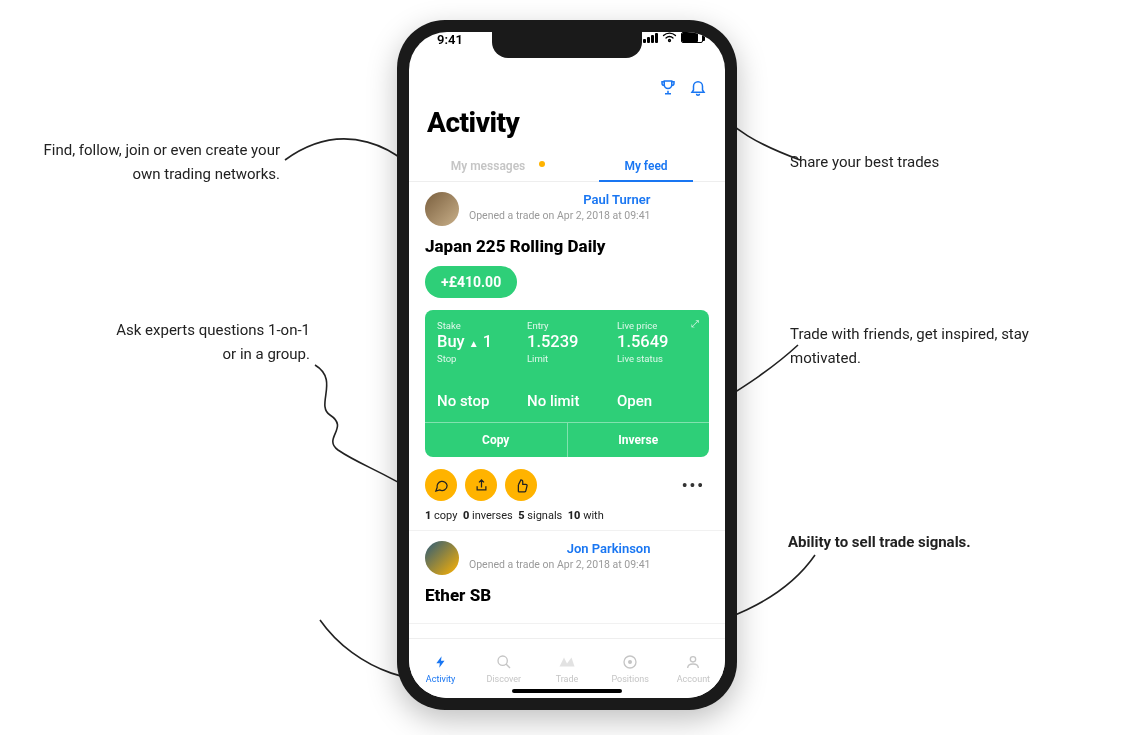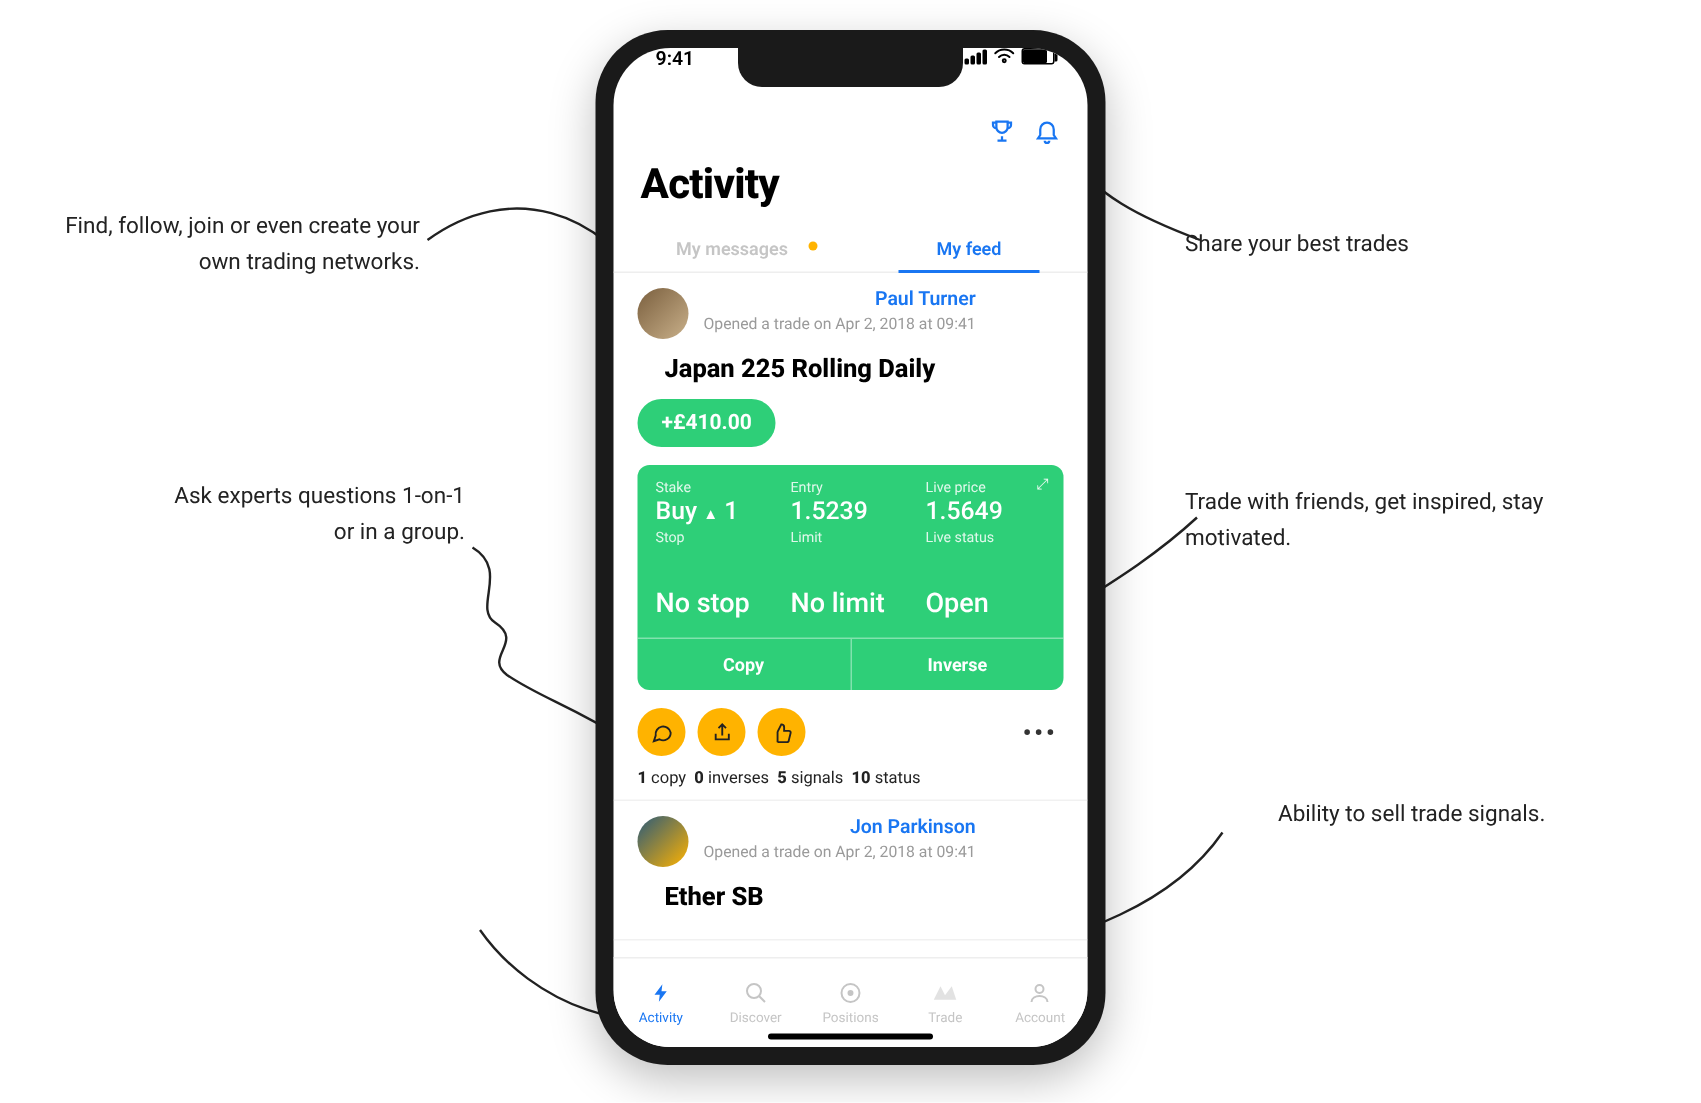--- a/index.html
+++ b/index.html
@@ -96,30 +96,30 @@
 .post-head { display: flex; gap: 10px; align-items: flex-start; }
 .avatar {
   width: 34px; height: 34px; border-radius: 50%;
   background: linear-gradient(135deg,#7a5f3e,#c9b08a);
   flex-shrink: 0;
   display:flex; align-items:center; justify-content:center;
 }
 .avatar.alt { background: linear-gradient(135deg,#2a5a7a,#ffb300);}
 .post-head-text .name { color:#1976f2; font-size:13px; font-weight:600;text-align:right; }
 .post-head-text .meta { color:#9a9a9a; font-size:10.5px; margin-top:2px; }
-.instrument { font-size:17px; font-weight:800; margin:10px 0 10px 18px; }
+.instrument { font-size:17px; font-weight:800; margin:10px 0 10px 0; }
 .pnl-pill {
   display:inline-block; background:#2ecf78; color:#fff; font-weight:700;
   font-size:14px; padding:8px 16px; border-radius:20px; margin-bottom:12px;
 }
 .trade-card { background:#2ecf78; border-radius:8px; overflow:hidden; color:#fff; }
 .trade-grid { display:grid; grid-template-columns:repeat(3,1fr); padding:10px 12px 12px 12px; gap:2px 10px; position:relative;}
 .trade-label { font-size:9.5px; opacity:0.85; }
 .trade-value { font-size:16.5px; font-weight:500; margin-top:1px; }
-.trade-value.sm { font-size:18px;margin-top:28px; }
+.trade-value.sm { font-size:15px;margin-top:28px; }
 .expand-ic { position:absolute; top:8px; right:10px; font-size:10px; opacity:0.9;}
 .arrow-up { font-size:10px; }
 .trade-actions { display:flex; border-top:1px solid rgba(255,255,255,0.4);}
 .trade-btn { flex:1; text-align:center; padding:10px 0; font-size:12px; font-weight:700; }
 .trade-btn:first-child { border-right:1px solid rgba(255,255,255,0.4); }
 .reactions { display:flex; gap:8px; margin:12px 0 8px 0; align-items:center;}
 .react-ic {
   width:32px; height:32px; border-radius:50%; background:#ffb300;
   display:flex; align-items:center; justify-content:center; color:#222;
 }
@@ -148,21 +148,21 @@
 </head>
 <body>
 
 <div class="canvas">
 
   <div class="annot" style="left:20px; top:138px; width:260px;">Find, follow, join or even create your own trading networks.</div>
   <div class="annot" style="left:110px; top:318px; width:200px;">Ask experts questions 1-on-1 or in a group.</div>
 
   <div class="annot right" style="left:790px; top:322px; width:260px;">Trade with friends, get inspired, stay motivated.</div>
   <div class="annot right" style="left:790px; top:150px; width:220px;">Share your best trades</div>
-  <div class="annot right" style="left:852px; top:530px; width:200px;">Ability to sell trade signals.</div>
+  <div class="annot right" style="left:788px; top:530px; width:200px;font-weight:bold;">Ability to sell trade signals.</div>
 
   <svg class="arrow-svg" style="left:280px; top:115px;" width="180" height="110">
     <path d="M5,45 C60,5 120,25 155,82" stroke="#222" stroke-width="1.6" fill="none"></path>
     <path d="M155,82 l-10,-4 m10,4 l-3,-11" stroke="#222" stroke-width="1.6" fill="none"></path>
   </svg>
   <svg class="arrow-svg" style="left:310px; top:330px;" width="130" height="180">
     <path d="M5,35 C30,50 5,75 20,85 C40,98 12,108 28,120 C50,135 70,140 110,165" stroke="#222" stroke-width="1.6" fill="none"></path>
     <path d="M110,165 l-11,-1 m11,1 l-5,-10" stroke="#222" stroke-width="1.6" fill="none"></path>
   </svg>
   <svg class="arrow-svg" style="left:315px; top:600px;" width="170" height="110">
@@ -293,21 +293,21 @@
               <svg width="15" height="15" viewBox="0 0 24 24" fill="none" stroke="#222" stroke-width="2">
                   <path d="M7 22V11M7 11l4-8c1.5 0 3 1 3 3v4h5a2 2 0 012 2l-2 8a2 2 0 01-2 2H7"></path>
                 </svg>
             </div>
             <div class="more">•••</div>
           </div>
           <div class="stats">
             <b>1</b> <span>copy</span>&nbsp;
             <b>0</b> <span>inverses</span>&nbsp;
             <b>5</b> <span>signals</span>&nbsp;
-            <b>10</b> <span>status</span>
+            <b>10</b> <span>with</span>
           </div>
         </div>
 
         <div class="post">
           <div class="post-head">
             <div class="avatar alt"></div>
             <div class="post-head-text">
               <div class="name">Jon Parkinson</div>
               <div class="meta">Opened a trade on Apr 2, 2018 at 09:41</div>
             </div>
@@ -330,37 +330,37 @@
           <div class="tabbar-icon">
               <svg width="16" height="16" viewBox="0 0 24 24" fill="none" stroke="currentColor" stroke-width="2">
                 <circle cx="10" cy="10" r="7"></circle>
                 <path d="M21 21l-6-6"></path>
               </svg>
             </div>
           <span>Discover</span>
         </div>
         <div class="tabbar-item">
           <div class="tabbar-icon">
+              <svg width="18" height="14" viewBox="0 0 24 16" fill="currentColor">
+                <path d="M2 14L8 2l4 8L18 2l4 12H2z" opacity="0.5"></path>
+              </svg>
+            </div>
+          <span>Trade</span>
+        </div>
+        <div class="tabbar-item">
+          <div class="tabbar-icon">
               <svg width="16" height="16" viewBox="0 0 24 24" fill="none" stroke="currentColor" stroke-width="2">
                 <circle cx="12" cy="12" r="9"></circle>
                 <circle cx="12" cy="12" r="2" fill="currentColor"></circle>
               </svg>
             </div>
           <span>Positions</span>
         </div>
         <div class="tabbar-item">
           <div class="tabbar-icon">
-              <svg width="18" height="14" viewBox="0 0 24 16" fill="currentColor">
-                <path d="M2 14L8 2l4 8L18 2l4 12H2z" opacity="0.5"></path>
-              </svg>
-            </div>
-          <span>Trade</span>
-        </div>
-        <div class="tabbar-item">
-          <div class="tabbar-icon">
               <svg width="16" height="16" viewBox="0 0 24 24" fill="none" stroke="currentColor" stroke-width="2">
                 <circle cx="12" cy="8" r="4"></circle>
                 <path d="M4 21c0-4 4-6 8-6s8 2 8 6"></path>
               </svg>
             </div>
           <span>Account</span>
         </div>
       </div>
       <div class="home-ind"></div>
     </div>

